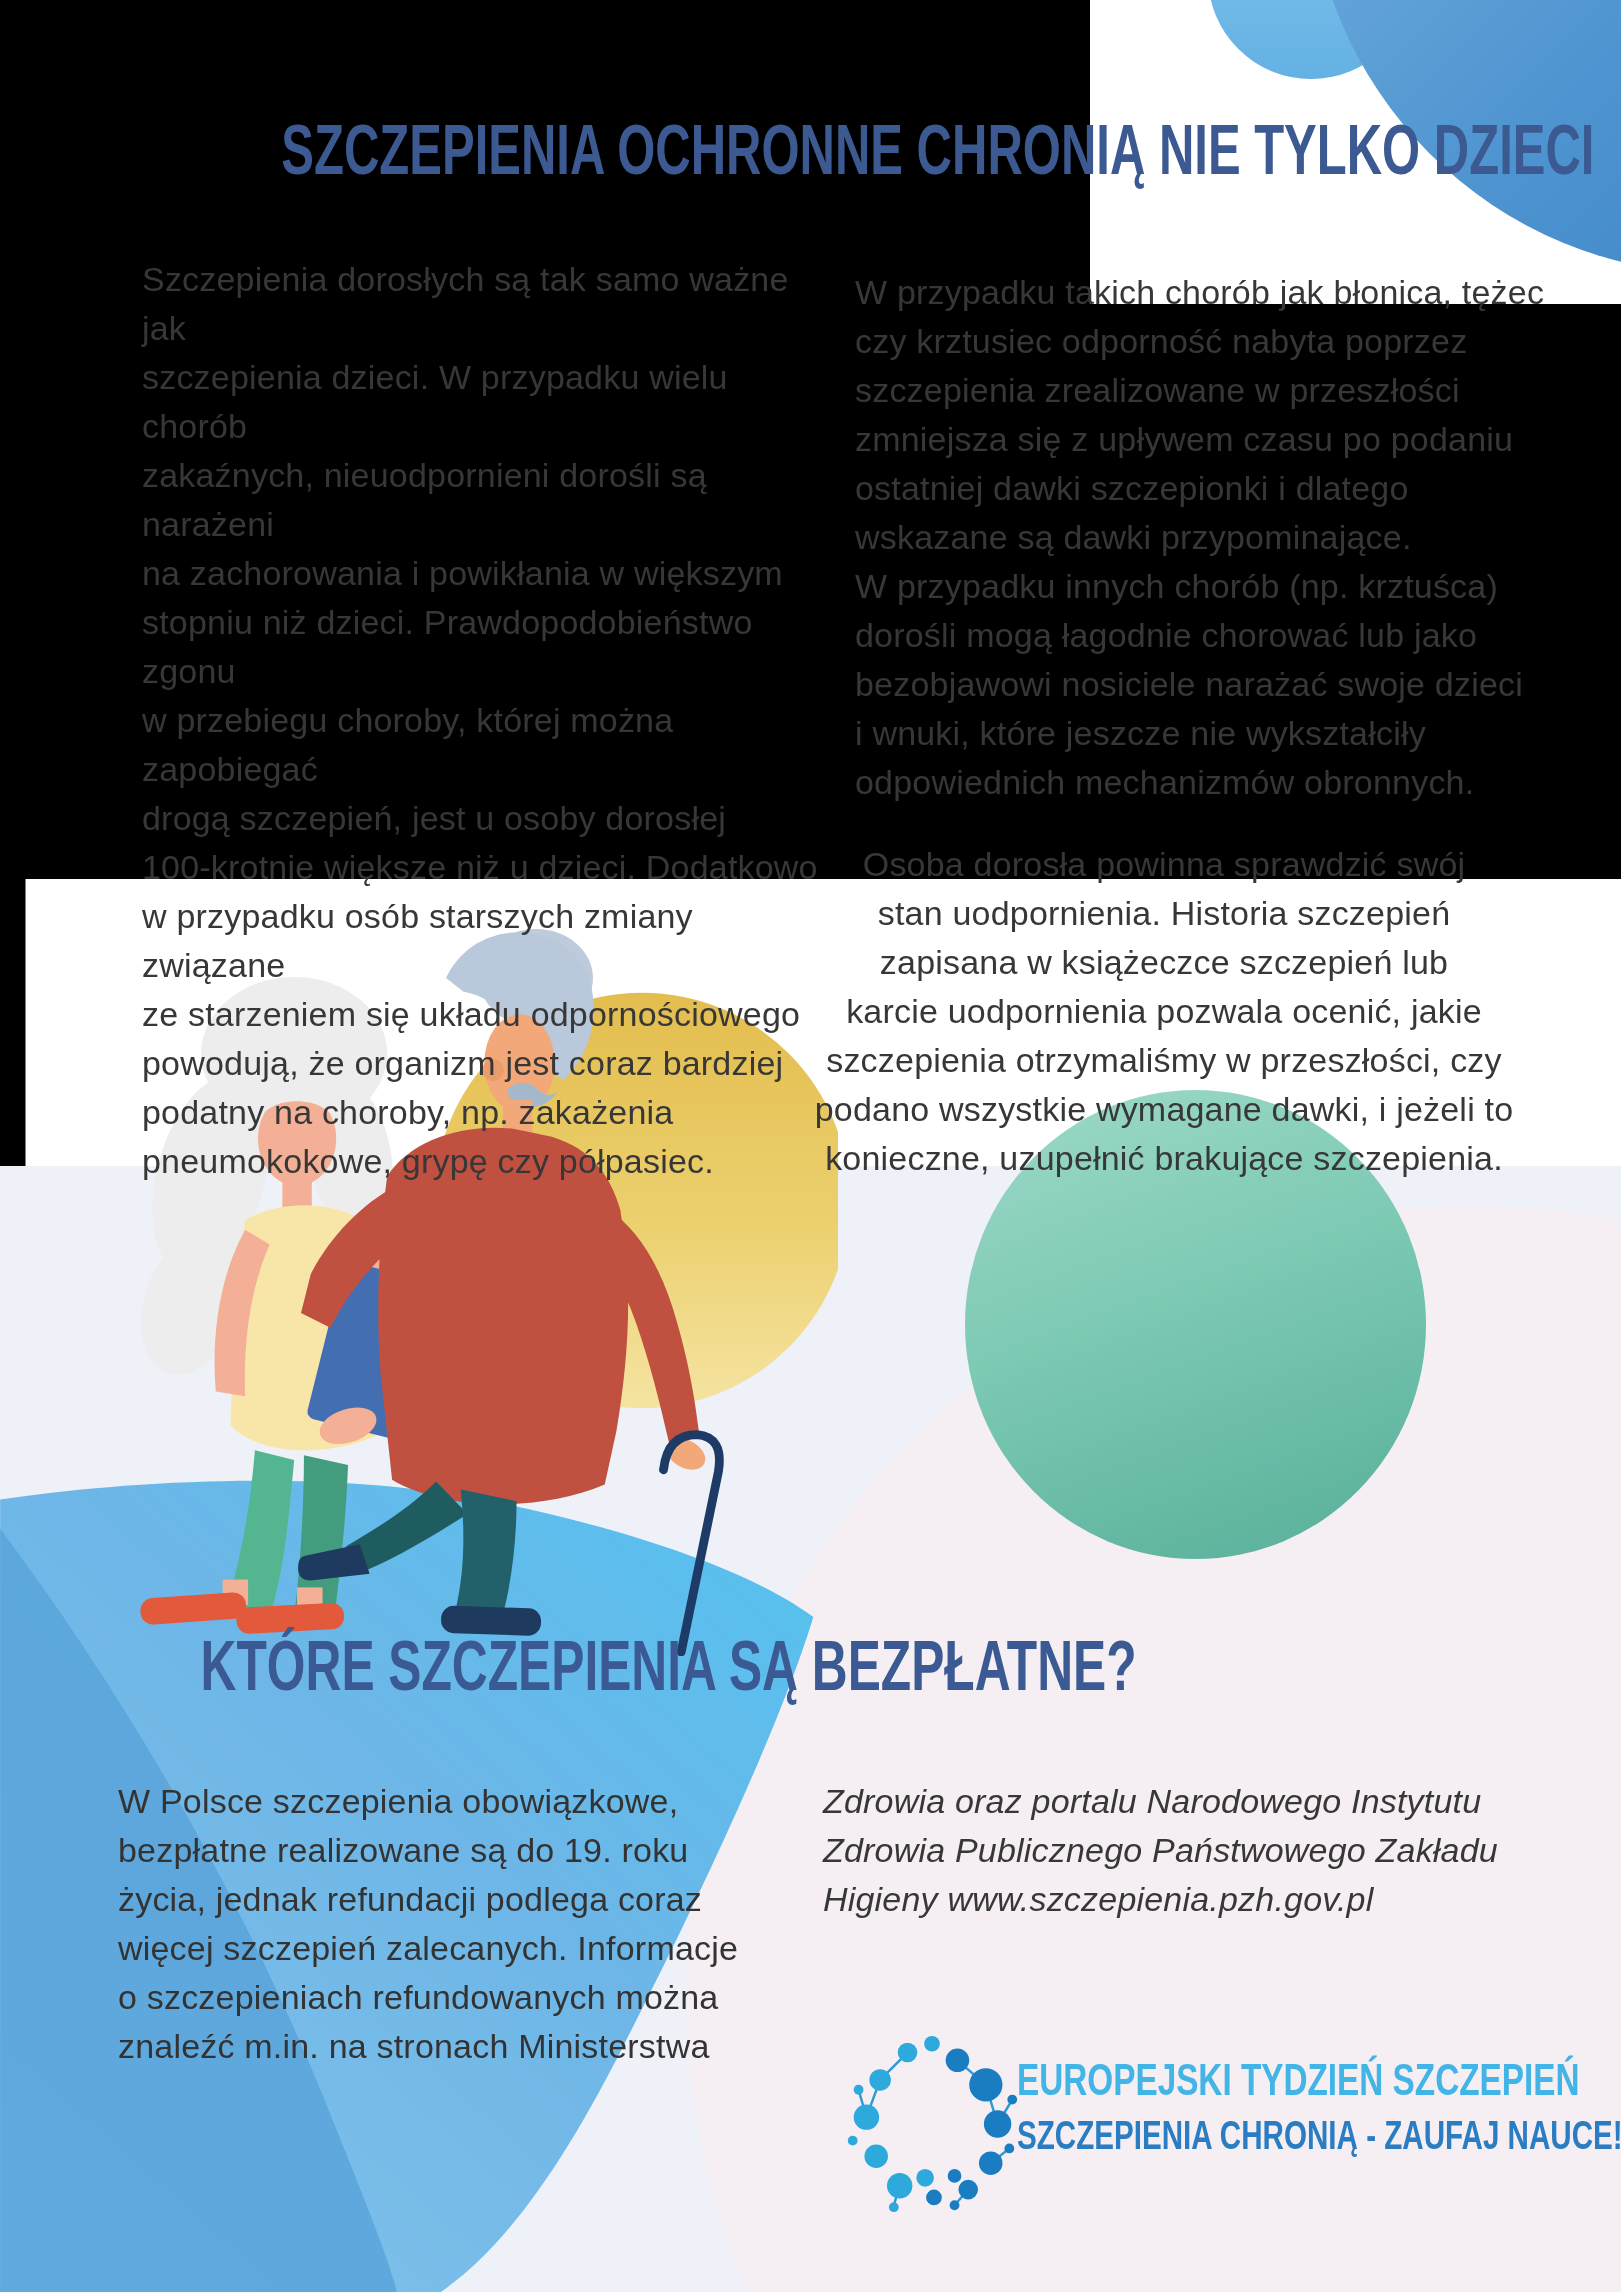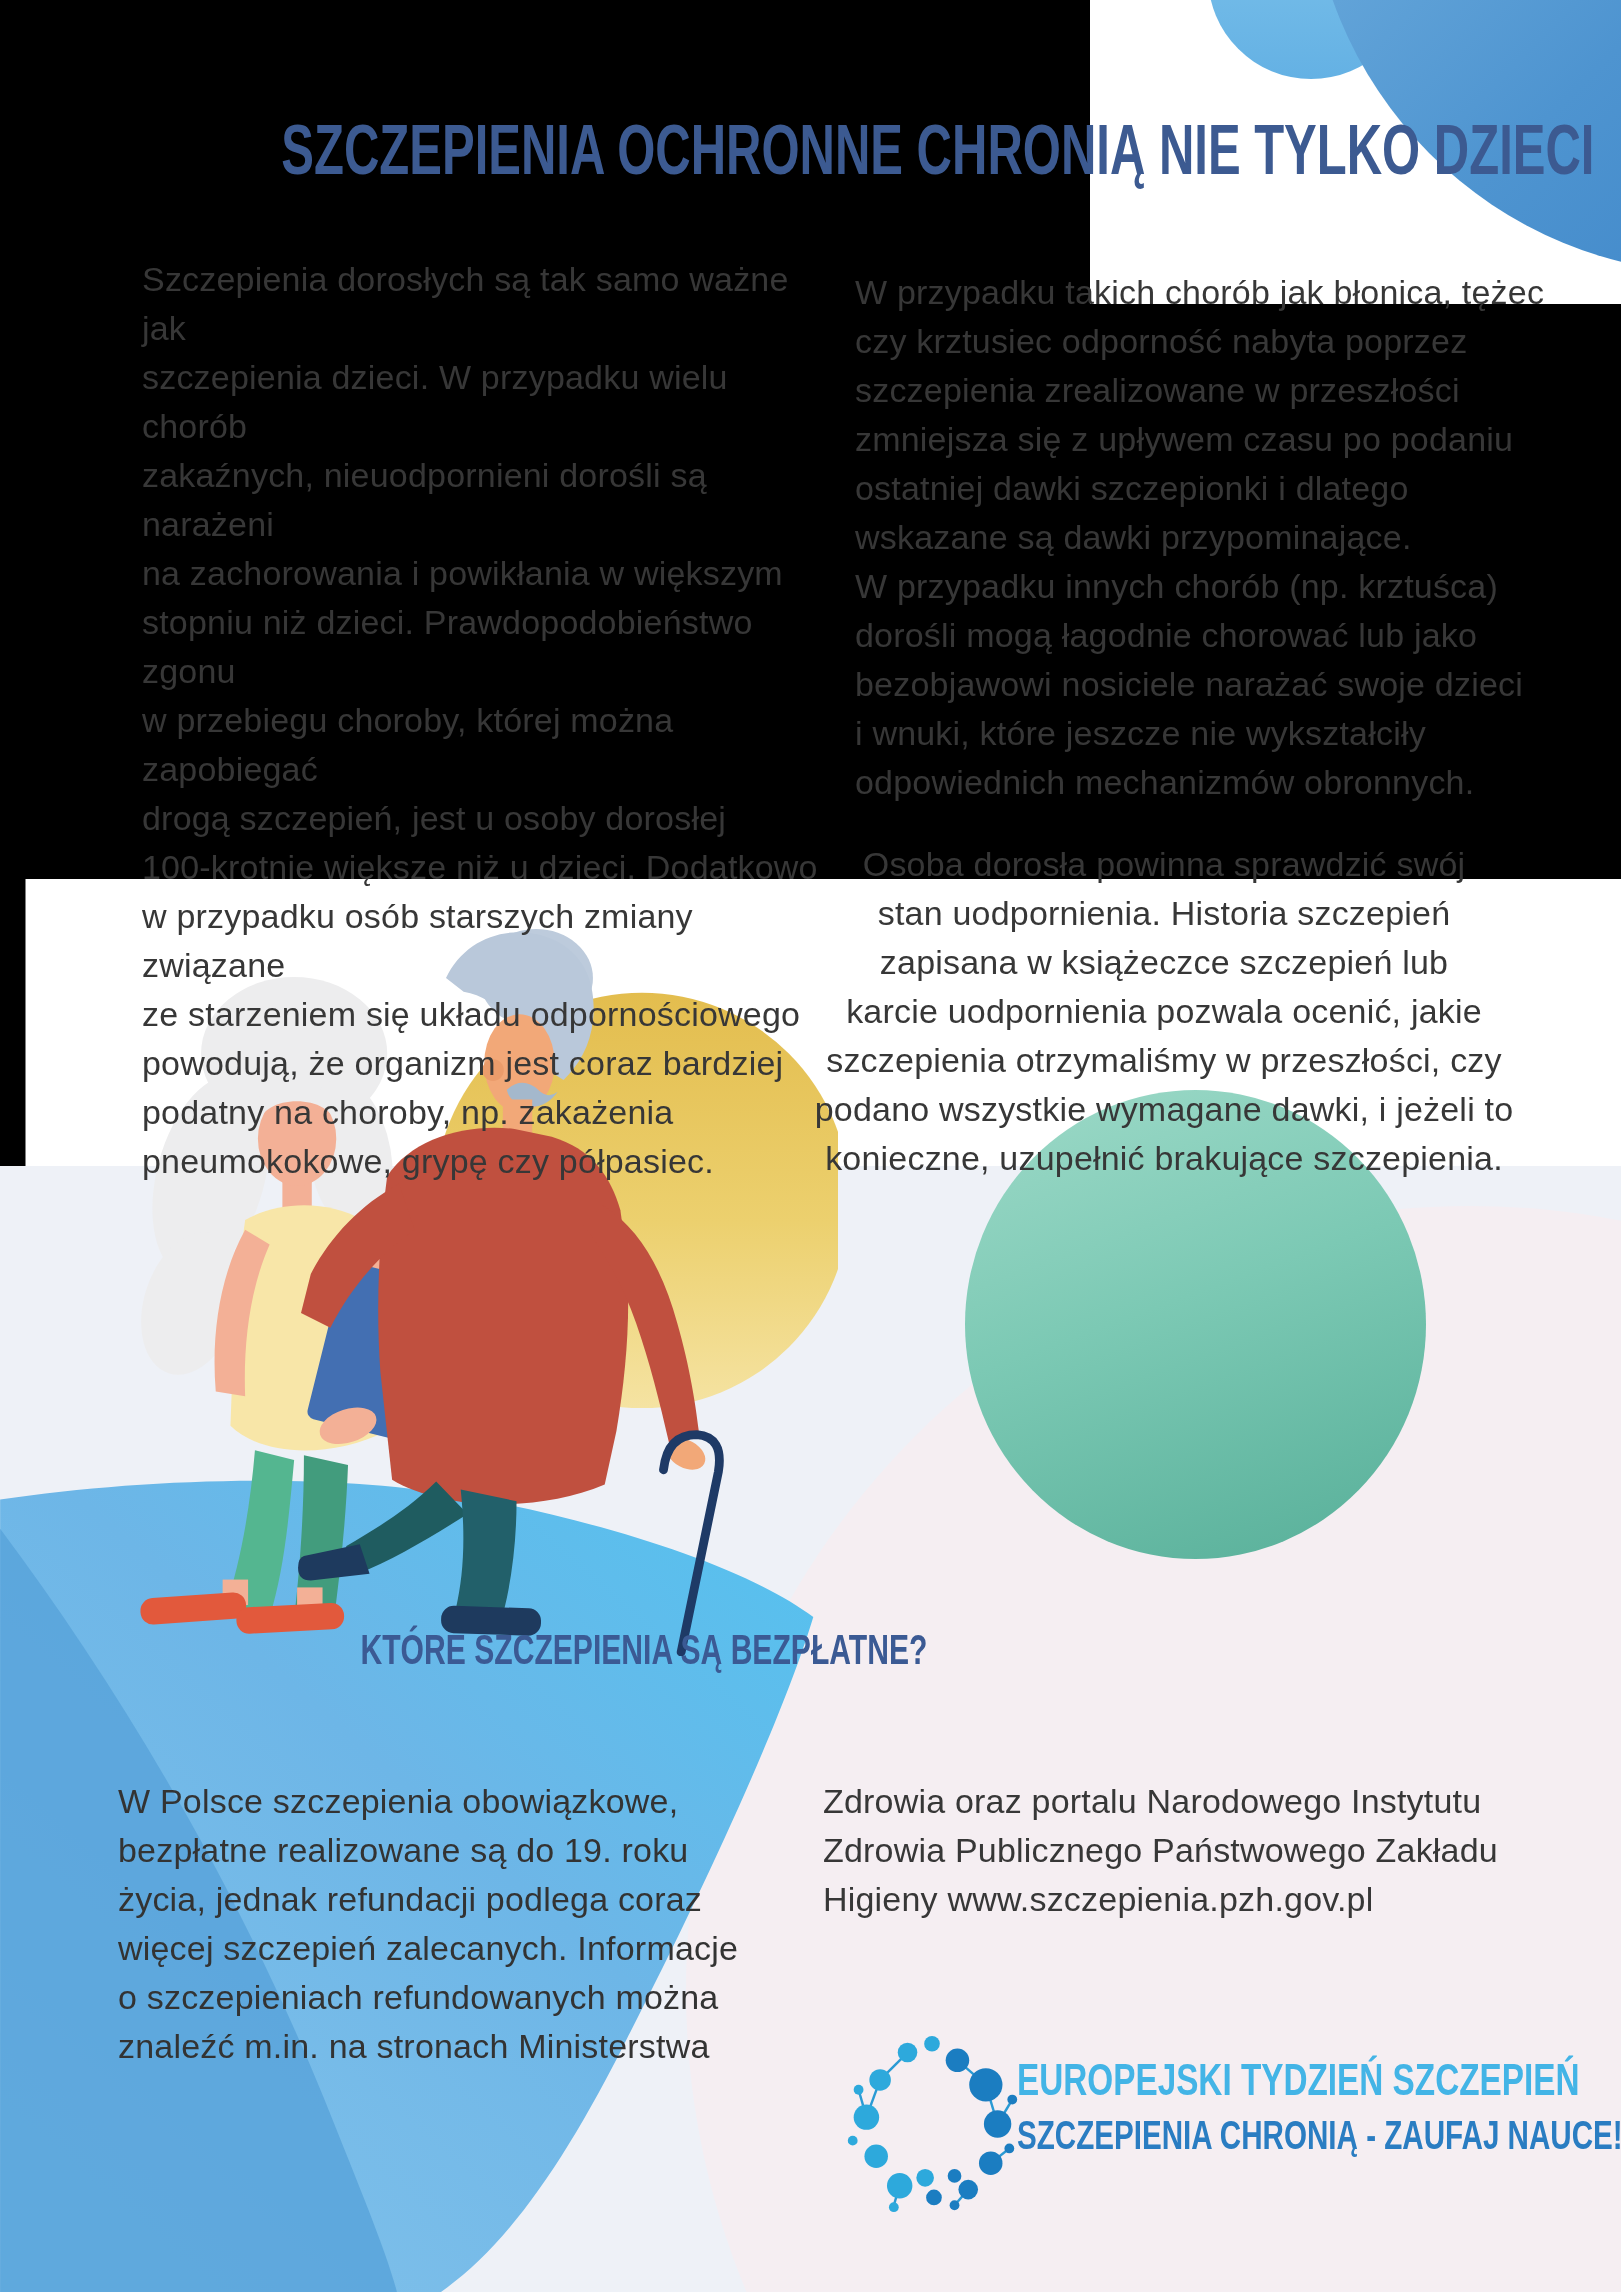--- a/index.html
+++ b/index.html
@@ -15,28 +15,28 @@
       clip-path:polygon(0 0,1090px 0,1090px 304px,1621px 304px,1621px 879px,25.5px 879px,25.5px 1166px,0 1166px);}
   .notch{left:1090px;top:0;width:531px;height:304px;background:#fff;overflow:hidden;}
   .notch-circle-small{position:absolute;left:118px;top:-127px;width:206px;height:206px;border-radius:50%;
       background:linear-gradient(180deg,#82c6ec,#64b1e4);}
   .notch-circle-big{position:absolute;left:219px;top:-549px;width:823px;height:823px;border-radius:50%;
       background:linear-gradient(135deg,#74b2e0 15%,#4e94d0 55%,#3d85c8 85%);}
   
   .headline{left:0;top:110px;width:1621px;text-align:center;color:#3c5a91;
       font-size:70px;font-weight:700;letter-spacing:0px;}
   .headline-inner{display:inline-block;transform:scaleX(.70);transform-origin:center;white-space:nowrap;}
-  .headline2{left:0;top:1625px;width:1287px;text-align:center;color:#3b5a94;font-size:43px;font-weight:700;}
+  .headline2{left:0;top:1625px;width:1287px;text-align:center;color:#3b5a94;font-size:71px;font-weight:700;}
   .para{font-size:34px;line-height:49px;letter-spacing:0.2px;color:#373737;white-space:pre-line;}
   .col-left{left:118px;top:255px;width:696px;margin-left:24px;}
   .col-right{left:811px;top:268px;width:706px;margin-left:44px;}
   .col-right2{left:811px;top:840px;width:706px;text-align:center;}
   .col-right3{left:811px;top:1238px;width:725px;}
   .free-left{left:118px;top:1777px;width:686px;color:#333;}
-  .free-right{left:823px;top:1777px;width:706px;}
+  .free-right{left:823px;top:1777px;width:706px;font-style:italic;}
   
   .logo-globe{left:839px;top:2031px;width:186px;height:186px;}
   .logo-line1{left:1017px;top:2054px;color:#43b4e6;font-size:45px;font-weight:700;white-space:nowrap;
       transform:scaleX(.74);transform-origin:left;}
   .logo-line2{left:1017px;top:2113px;color:#2a7dc2;font-size:40px;font-weight:800;white-space:nowrap;
       transform:scaleX(.74);transform-origin:left;}
 </style>
 </head>
 <body>
 

